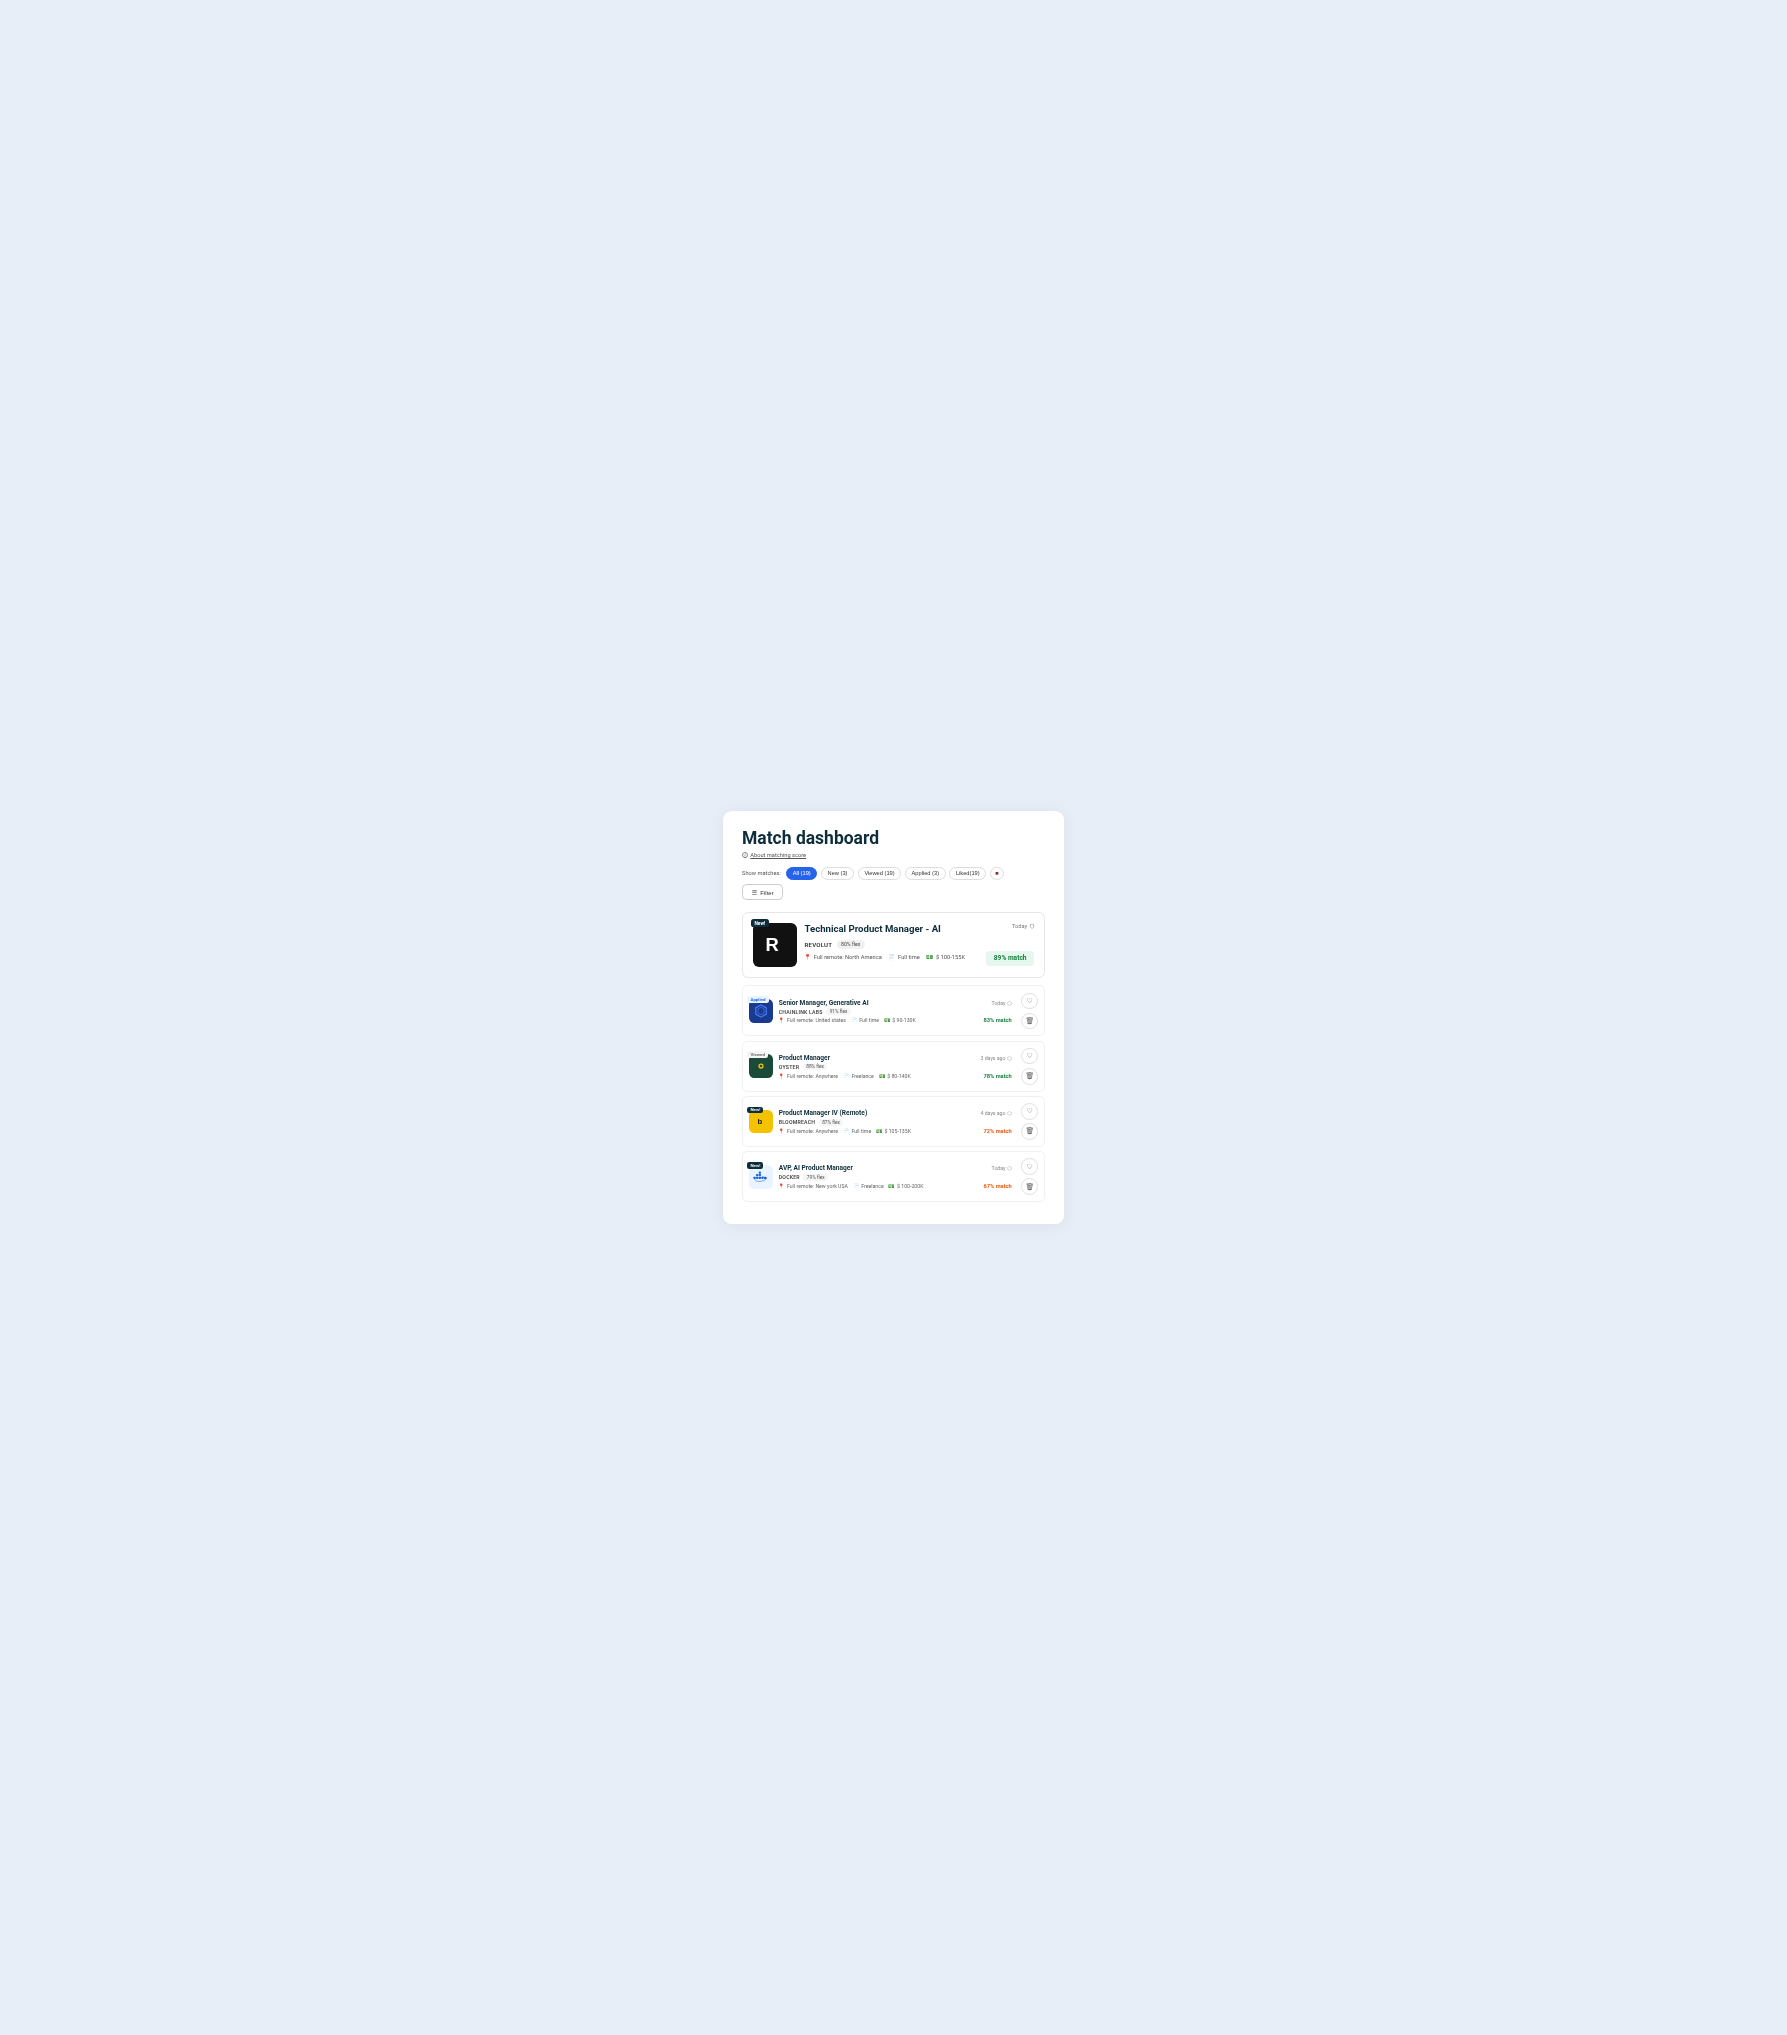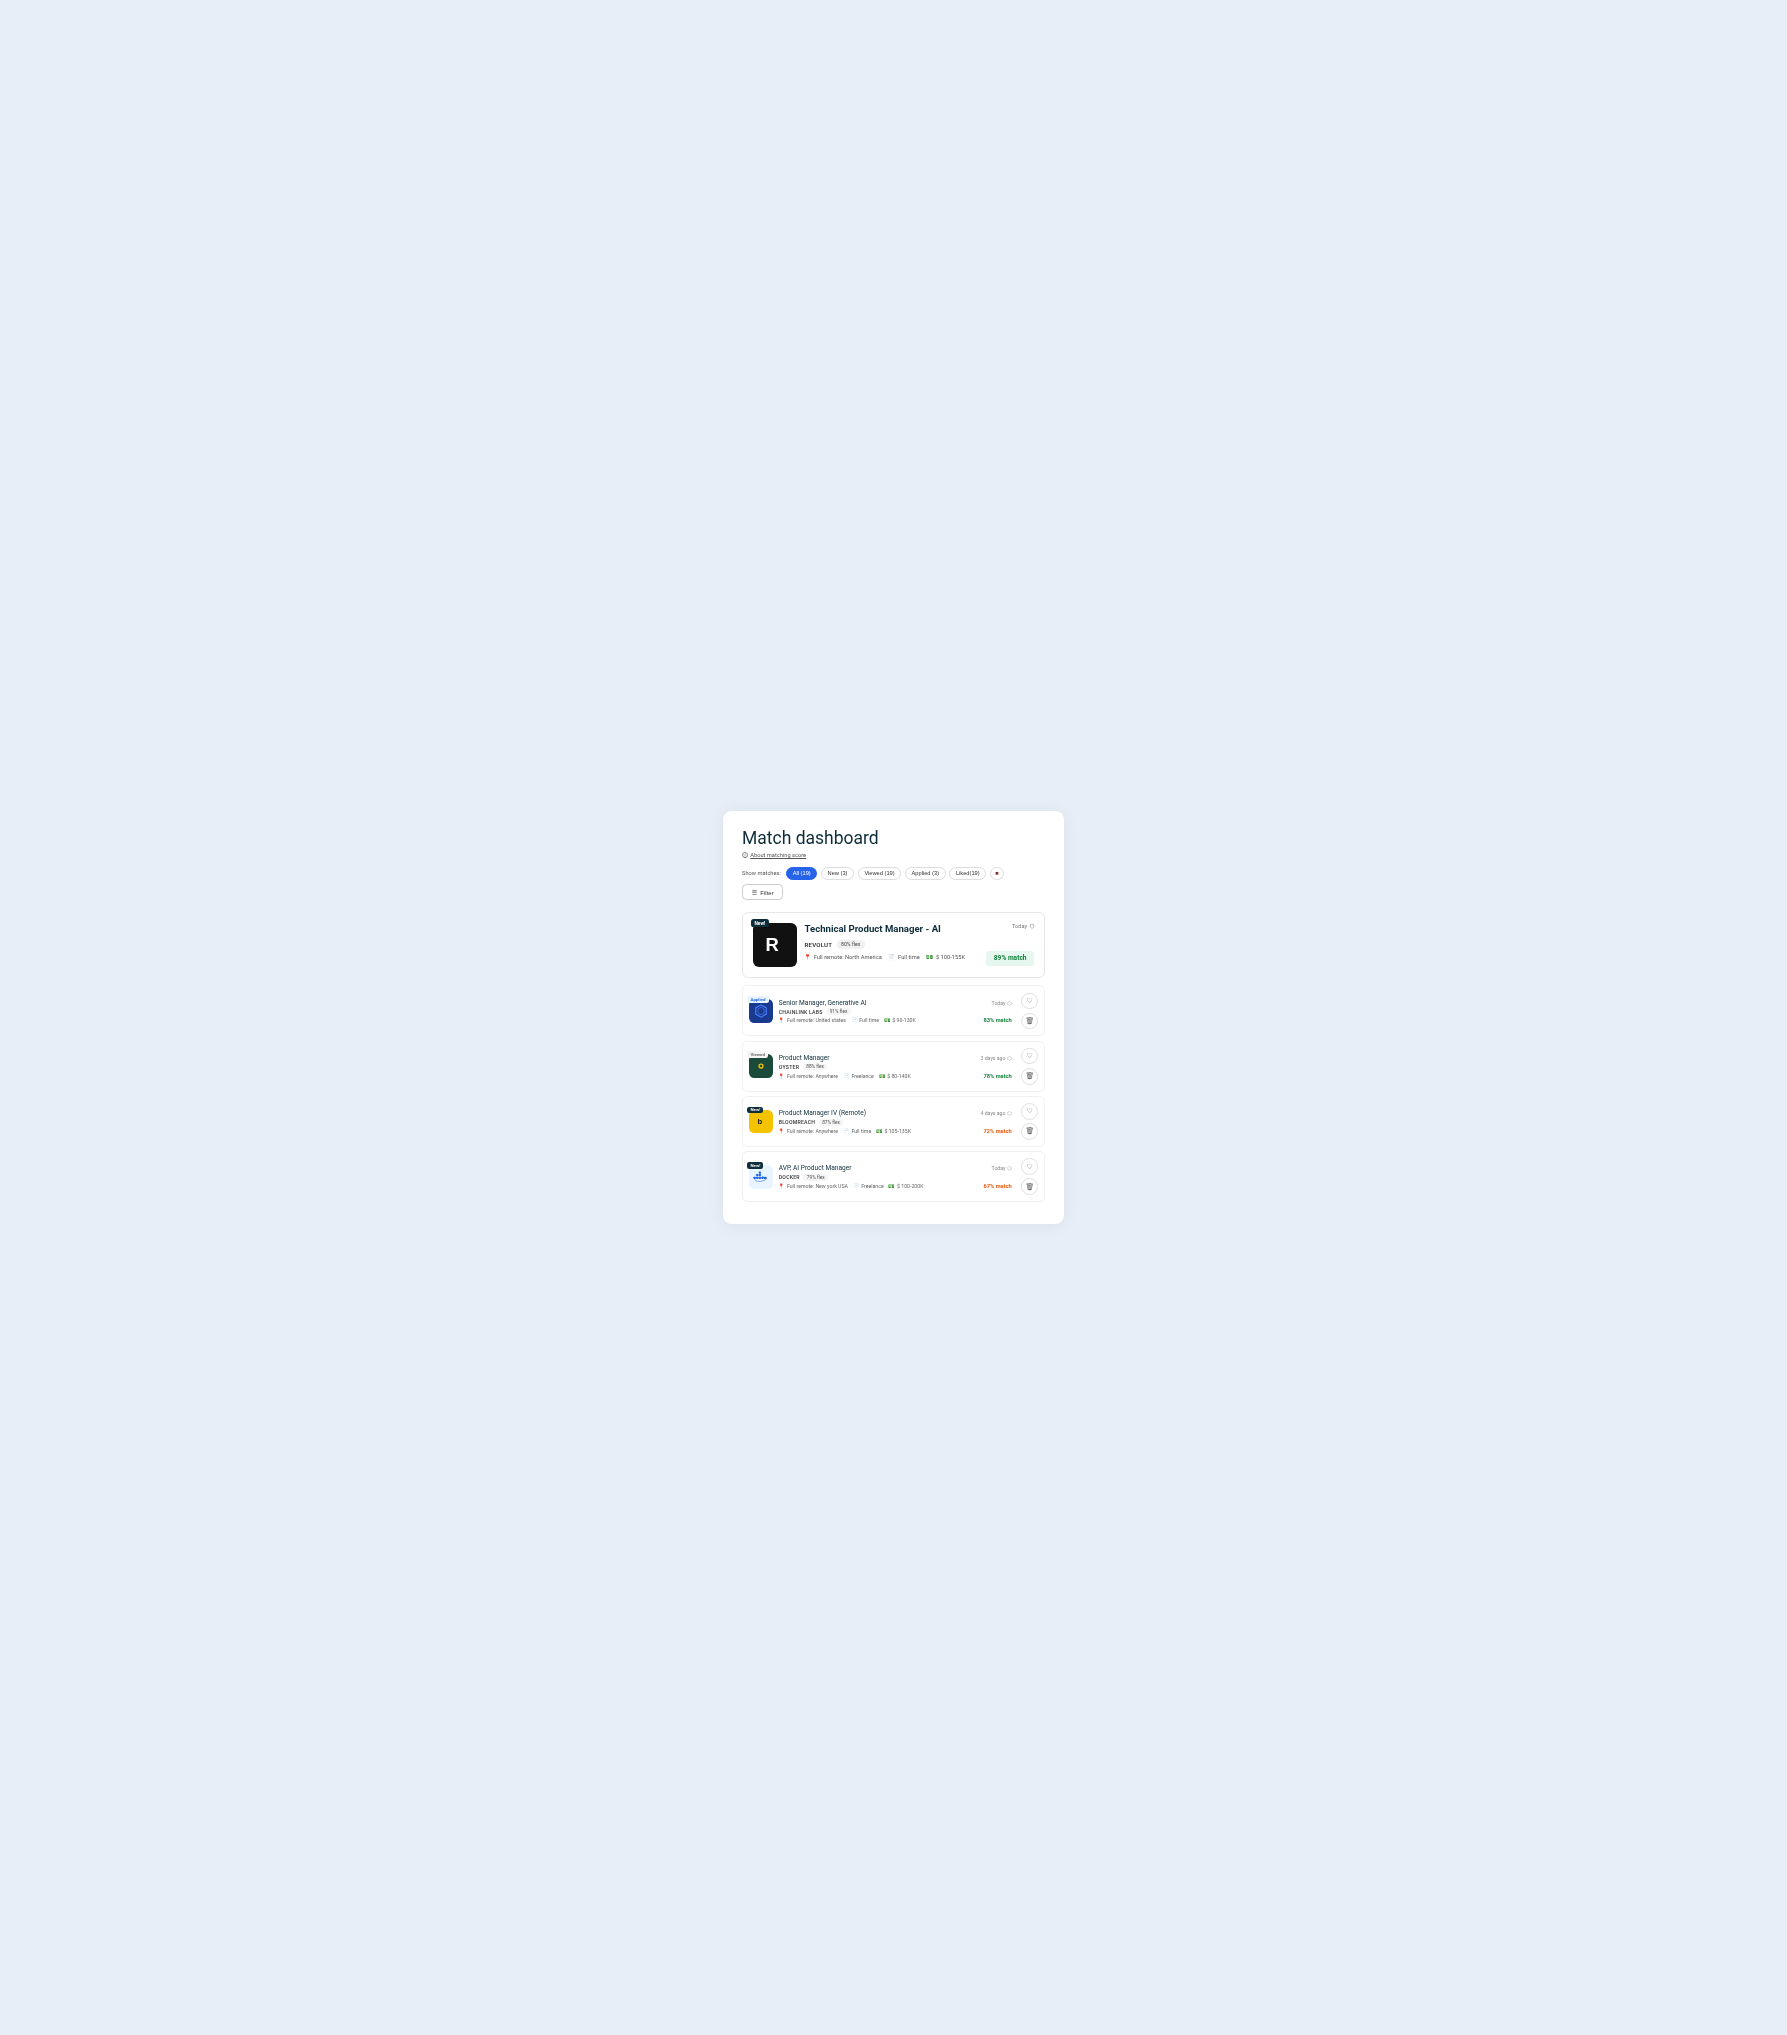--- a/index.html
+++ b/index.html
@@ -15,21 +15,21 @@
     .card {
       background: #fff;
       border-radius: 8.7px;
       padding: 17.5px 19px 22px 19px;
       max-width: 341px;
       width: 100%;
       box-shadow: 0 1.7px 17.5px rgba(0,0,0,0.06);
     }
     .page-title {
       font-size: 17.5px;
-      font-weight: 400;
+      font-weight: 700;
       color: #0d2d3a;
       margin-bottom: 3.5px;
     }
     .about-link {
       display: flex;
       align-items: center;
       gap: 2.2px;
       font-size: 5.7px;
       color: #555;
       margin-bottom: 8.7px;
@@ -265,21 +265,21 @@
       flex: 1;
     }
     .job-title-row {
       display: flex;
       align-items: center;
       justify-content: space-between;
       margin-bottom: 1.7px;
     }
     .job-title {
       font-size: 6.6px;
-      font-weight: 400;
+      font-weight: 700;
       color: #0d2d3a;
     }
     .job-date {
       font-size: 5.2px;
       color: #888;
       display: flex;
       align-items: center;
       gap: 1.7px;
     }
     .job-company-row {

